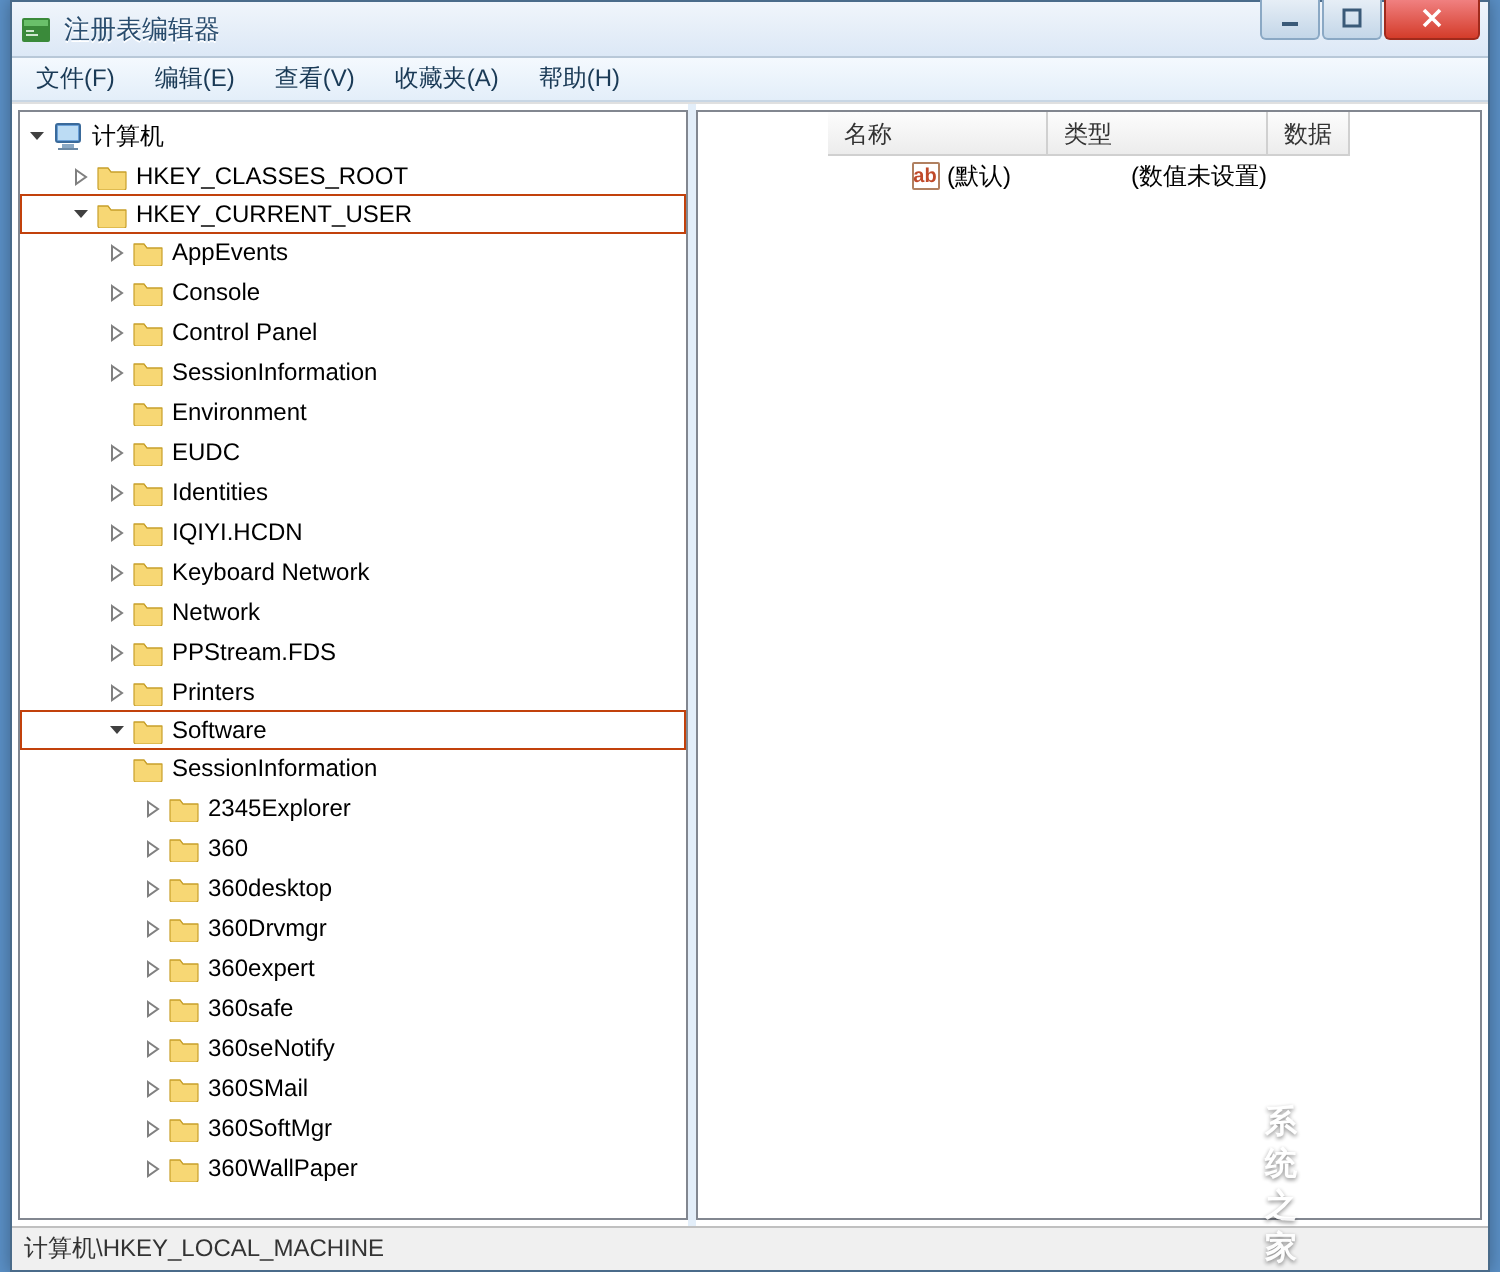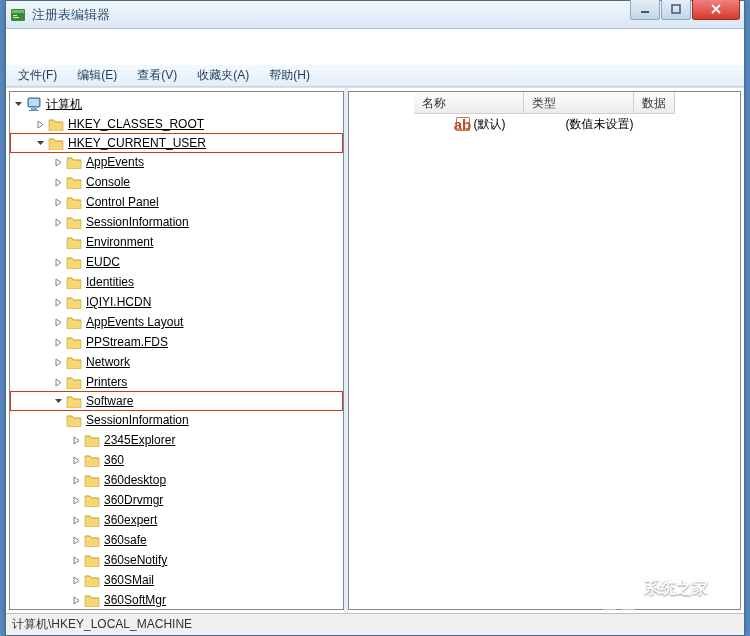--- a/index.html
+++ b/index.html
@@ -5,48 +5,48 @@
 * { box-sizing: border-box; margin: 0; padding: 0; font-family: "Microsoft YaHei", "SimSun", Tahoma, sans-serif; font-size: 12px; }
 body { background: #5a8fc5; width: 750px; height: 636px; overflow: hidden; position: relative; }
 .window { position: absolute; left: 5px; top: 0; width: 740px; height: 636px; background: #fff; border: 1px solid #4a6b8a; box-shadow: 0 0 8px rgba(0,0,0,.3); display: flex; flex-direction: column; }
 .titlebar { height: 28px; background: linear-gradient(#f0f5fb, #dce8f6); display: flex; align-items: center; padding: 0 4px; border-bottom: 1px solid #b8c8d8; }
 .titlebar .app-icon { width: 16px; height: 16px; margin-right: 6px; }
 .titlebar .title { flex: 1; color: #2a4d6e; font-size: 13px; text-shadow: 0 1px 0 #fff; }
 .win-btns { display: flex; gap: 1px; margin-left: auto; position: relative; top: -5px; }
 .win-btn { width: 30px; height: 20px; border: 1px solid #8aa8c4; border-top: none; border-radius: 0 0 3px 3px; background: linear-gradient(#e6eef6, #c3d6e8); display: flex; align-items: center; justify-content: center; cursor: default; }
 .win-btn.close { width: 48px; background: linear-gradient(#f08080, #d43c2a); border-color: #a02a1c; color: #fff; }
 .win-btn svg { display: block; }
-.menubar { height: 22px; background: linear-gradient(#f4f9fe, #e3eef9); border-bottom: 1px solid #c8d6e4; display: flex; align-items: center; padding: 0 4px; gap: 4px; margin-top: 36px; }
+.menubar { height: 22px; background: linear-gradient(#f4f9fe, #e3eef9); border-bottom: 1px solid #c8d6e4; display: flex; align-items: center; padding: 0 4px; gap: 4px; }
 .menubar .menu-item { padding: 2px 8px; color: #1a3a56; cursor: default; }
 .client { flex: 1; display: flex; min-height: 0; border-top: 1px solid #e0e0e0; }
 .tree-pane { width: 335px; background: #fff; overflow: auto; border: 1px solid #828790; margin: 3px 0 3px 3px; }
 .splitter { width: 4px; background: #e3eef9; cursor: col-resize; }
 .list-pane { flex: 1; background: #fff; overflow: auto; border: 1px solid #828790; margin: 3px 3px 3px 0; display: flex; flex-direction: column; align-items: center; }
 .list-header { display: flex; background: linear-gradient(#fdfdfd, #ececec); border-bottom: 1px solid #d0d0d0; height: 22px; }
 .list-header .col { padding: 3px 8px; border-right: 1px solid #d0d0d0; color: #333; }
 .col-name { width: 110px; } .col-type { width: 110px; } .col-data { flex: 1; }
 .list-body { flex: 1; overflow: auto; }
 .list-row { display: flex; height: 20px; align-items: center; }
 .list-row .cell { padding: 2px 8px; white-space: nowrap; }
 .list-row .cell.name { width: 110px; display: flex; align-items: center; gap: 4px; }
 .list-row .cell.type { width: 110px; }
 .list-row .cell.data { flex: 1; }
 .statusbar { height: 22px; background: #f0f0f0; border-top: 1px solid #c0c0c0; display: flex; align-items: center; padding: 0 6px; color: #333; }
 .tree { padding: 2px 0; }
-.tree-node { white-space: nowrap; text-decoration: underline; }
+.tree-node { white-space: nowrap; }
 .node-row { display: flex; align-items: center; height: 20px; padding-left: 2px; cursor: default; }
 .expander { width: 12px; height: 12px; display: inline-flex; align-items: center; justify-content: center; margin-right: 2px; color: #6a6a6a; }
 .expander svg { display: block; }
 .indent { display: inline-block; }
 .folder-icon { width: 16px; height: 14px; margin-right: 4px; display: inline-block; }
 .computer-icon { width: 16px; height: 16px; margin-right: 4px; }
 .highlight-box { border: 1px solid #c2410c; padding: 0 1px; margin: -1px 0; }
-.ab-icon { width: 14px; height: 14px; border: 1px solid #b08060; background: #fff; display: inline-flex; align-items: center; justify-content: center; font-size: 15px; color: #c04a2a; font-weight: bold; border-radius: 1px; }
+.ab-icon { width: 14px; height: 14px; border: 1px solid #b08060; background: #fff; display: inline-flex; align-items: center; justify-content: center; font-size: 10px; color: #c04a2a; font-weight: bold; border-radius: 1px; }
 .watermark { position: absolute; right: 10px; bottom: 18px; width: 140px; height: 50px; display: flex; align-items: center; gap: 6px; color: #fff; opacity: .92; pointer-events: none; }
-.watermark .wm-text { display: flex; flex-direction: column; }
+.watermark .wm-text { display: flex; flex-direction: row; }
 .watermark .wm-cn { font-size: 16px; font-weight: bold; text-shadow: 0 1px 2px rgba(0,0,0,.5); }
 .watermark .wm-en { font-size: 9px; letter-spacing: .5px; opacity: .85; }
 .tree-pane::-webkit-scrollbar, .list-body::-webkit-scrollbar { width: 16px; height: 16px; }
 .tree-pane::-webkit-scrollbar-track, .list-body::-webkit-scrollbar-track { background: #f0f0f0; }
 .tree-pane::-webkit-scrollbar-thumb, .list-body::-webkit-scrollbar-thumb { background: #c8c8c8; border: 1px solid #a0a0a0; }
 </style>
 </head>
 <body>
 
 <div class="window">
@@ -257,51 +257,51 @@
               <span class="indent" style="width:40px"></span>
               <span class="expander">
                 <svg width="9" height="9" viewBox="0 0 9 9">
                   <path d="M2 1 L7 4.5 L2 8 Z" fill="none" stroke="#808080" stroke-width="1"></path>
                 </svg>
               </span>
               <svg class="folder-icon" viewBox="0 0 16 14">
                 <path d="M1 3 h5 l1.5 2 H15 v8 a1 1 0 0 1 -1 1 H2 a1 1 0 0 1 -1 -1 Z" fill="#f7d774" stroke="#c8a02a" stroke-width=".6"></path>
                 <path d="M1 3 h5 l1.5 2 H15" fill="none" stroke="#c8a02a" stroke-width=".6"></path>
               </svg>
-              <span>AppEvents Layout</span>
+              <span>Keyboard Network</span>
+            </div>
+          </div>
+          <div class="tree-node">
+            <div class="node-row">
+              <span class="indent" style="width:40px"></span>
+              <span class="expander">
+                <svg width="9" height="9" viewBox="0 0 9 9">
+                  <path d="M2 1 L7 4.5 L2 8 Z" fill="none" stroke="#808080" stroke-width="1"></path>
+                </svg>
+              </span>
+              <svg class="folder-icon" viewBox="0 0 16 14">
+                <path d="M1 3 h5 l1.5 2 H15 v8 a1 1 0 0 1 -1 1 H2 a1 1 0 0 1 -1 -1 Z" fill="#f7d774" stroke="#c8a02a" stroke-width=".6"></path>
+                <path d="M1 3 h5 l1.5 2 H15" fill="none" stroke="#c8a02a" stroke-width=".6"></path>
+              </svg>
+              <span>Network</span>
             </div>
           </div>
           <div class="tree-node">
             <div class="node-row">
               <span class="indent" style="width:40px"></span>
               <span class="expander">
                 <svg width="9" height="9" viewBox="0 0 9 9">
                   <path d="M2 1 L7 4.5 L2 8 Z" fill="none" stroke="#808080" stroke-width="1"></path>
                 </svg>
               </span>
               <svg class="folder-icon" viewBox="0 0 16 14">
                 <path d="M1 3 h5 l1.5 2 H15 v8 a1 1 0 0 1 -1 1 H2 a1 1 0 0 1 -1 -1 Z" fill="#f7d774" stroke="#c8a02a" stroke-width=".6"></path>
                 <path d="M1 3 h5 l1.5 2 H15" fill="none" stroke="#c8a02a" stroke-width=".6"></path>
               </svg>
               <span>PPStream.FDS</span>
-            </div>
-          </div>
-          <div class="tree-node">
-            <div class="node-row">
-              <span class="indent" style="width:40px"></span>
-              <span class="expander">
-                <svg width="9" height="9" viewBox="0 0 9 9">
-                  <path d="M2 1 L7 4.5 L2 8 Z" fill="none" stroke="#808080" stroke-width="1"></path>
-                </svg>
-              </span>
-              <svg class="folder-icon" viewBox="0 0 16 14">
-                <path d="M1 3 h5 l1.5 2 H15 v8 a1 1 0 0 1 -1 1 H2 a1 1 0 0 1 -1 -1 Z" fill="#f7d774" stroke="#c8a02a" stroke-width=".6"></path>
-                <path d="M1 3 h5 l1.5 2 H15" fill="none" stroke="#c8a02a" stroke-width=".6"></path>
-              </svg>
-              <span>Network</span>
             </div>
           </div>
           <div class="tree-node">
             <div class="node-row">
               <span class="indent" style="width:40px"></span>
               <span class="expander">
                 <svg width="9" height="9" viewBox="0 0 9 9">
                   <path d="M2 1 L7 4.5 L2 8 Z" fill="none" stroke="#808080" stroke-width="1"></path>
                 </svg>
               </span>

